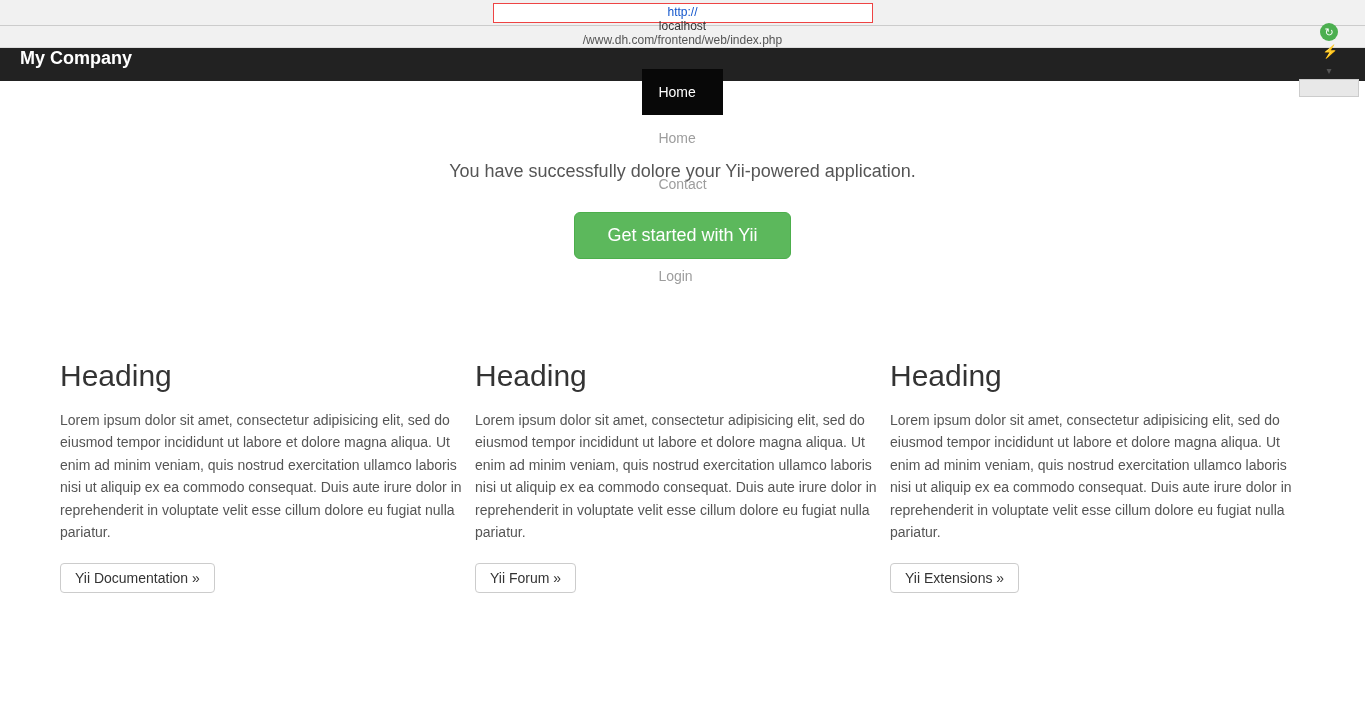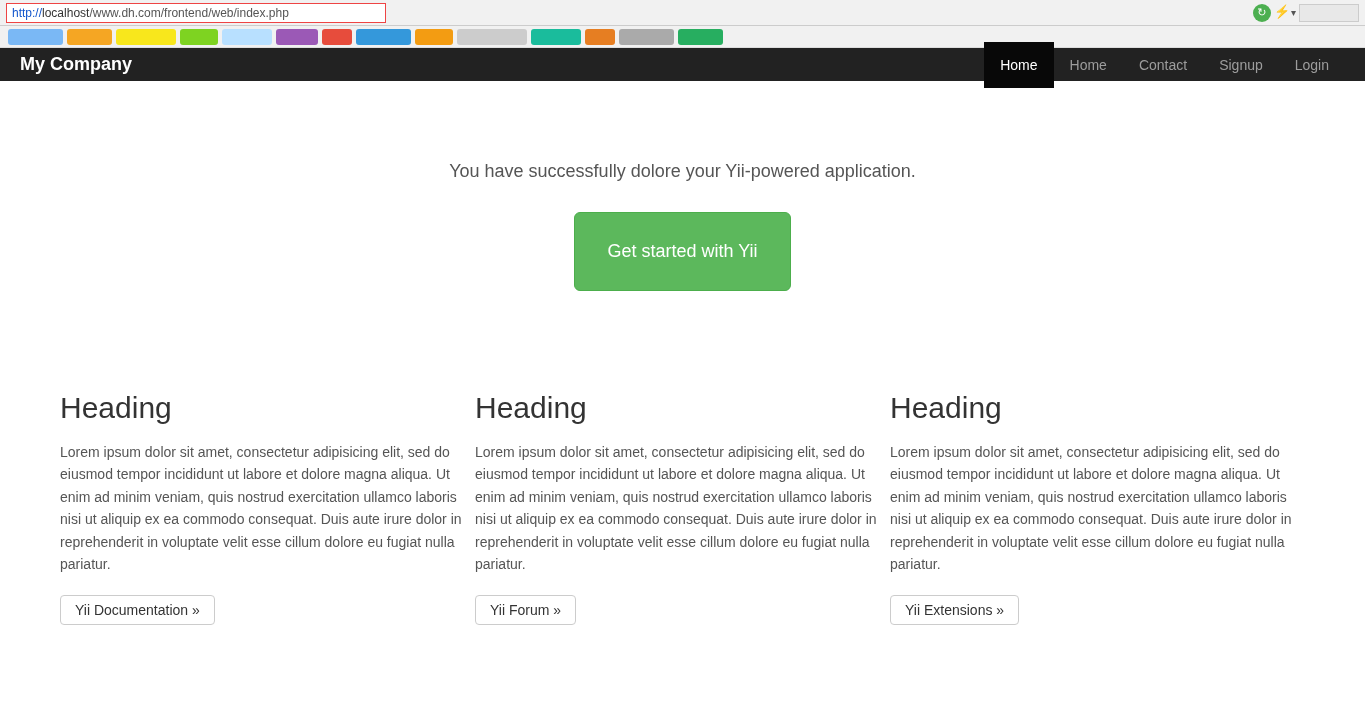--- a/index.html
+++ b/index.html
@@ -1,15 +1,15 @@
 <!DOCTYPE html>
 <html><head>
   <meta charset="utf-8">
   <style>
-    * { margin: 0; padding: 0; box-sizing: border-box; }
+    * { margin: 0; padding: 0; box-sizing: border-box; flex-direction: column; }
     body { font-family: "Helvetica Neue", Helvetica, Arial, sans-serif; font-size: 14px; color: #333; background: #fff; }
     .bookmarks-bar {
       display: flex;
       align-items: center;
       padding: 2px 8px;
       gap: 4px;
       height: 22px;
       background: #f1f1f1;
       border-bottom: 1px solid #ddd;
       overflow: hidden;
@@ -68,21 +68,21 @@
     }
     .hero p {
       font-size: 18px;
       color: #555;
       margin-bottom: 30px;
     }
     .btn-success {
       background: #5cb85c;
       border: 1px solid #4cae4c;
       color: #fff;
-      padding: 28px 32px;
+      padding: 12px 32px;
       font-size: 18px;
       border-radius: 6px;
       cursor: pointer;
       text-decoration: none;
       display: inline-block;
     }
 
     
     .content-section {
       padding: 40px 60px 60px;

